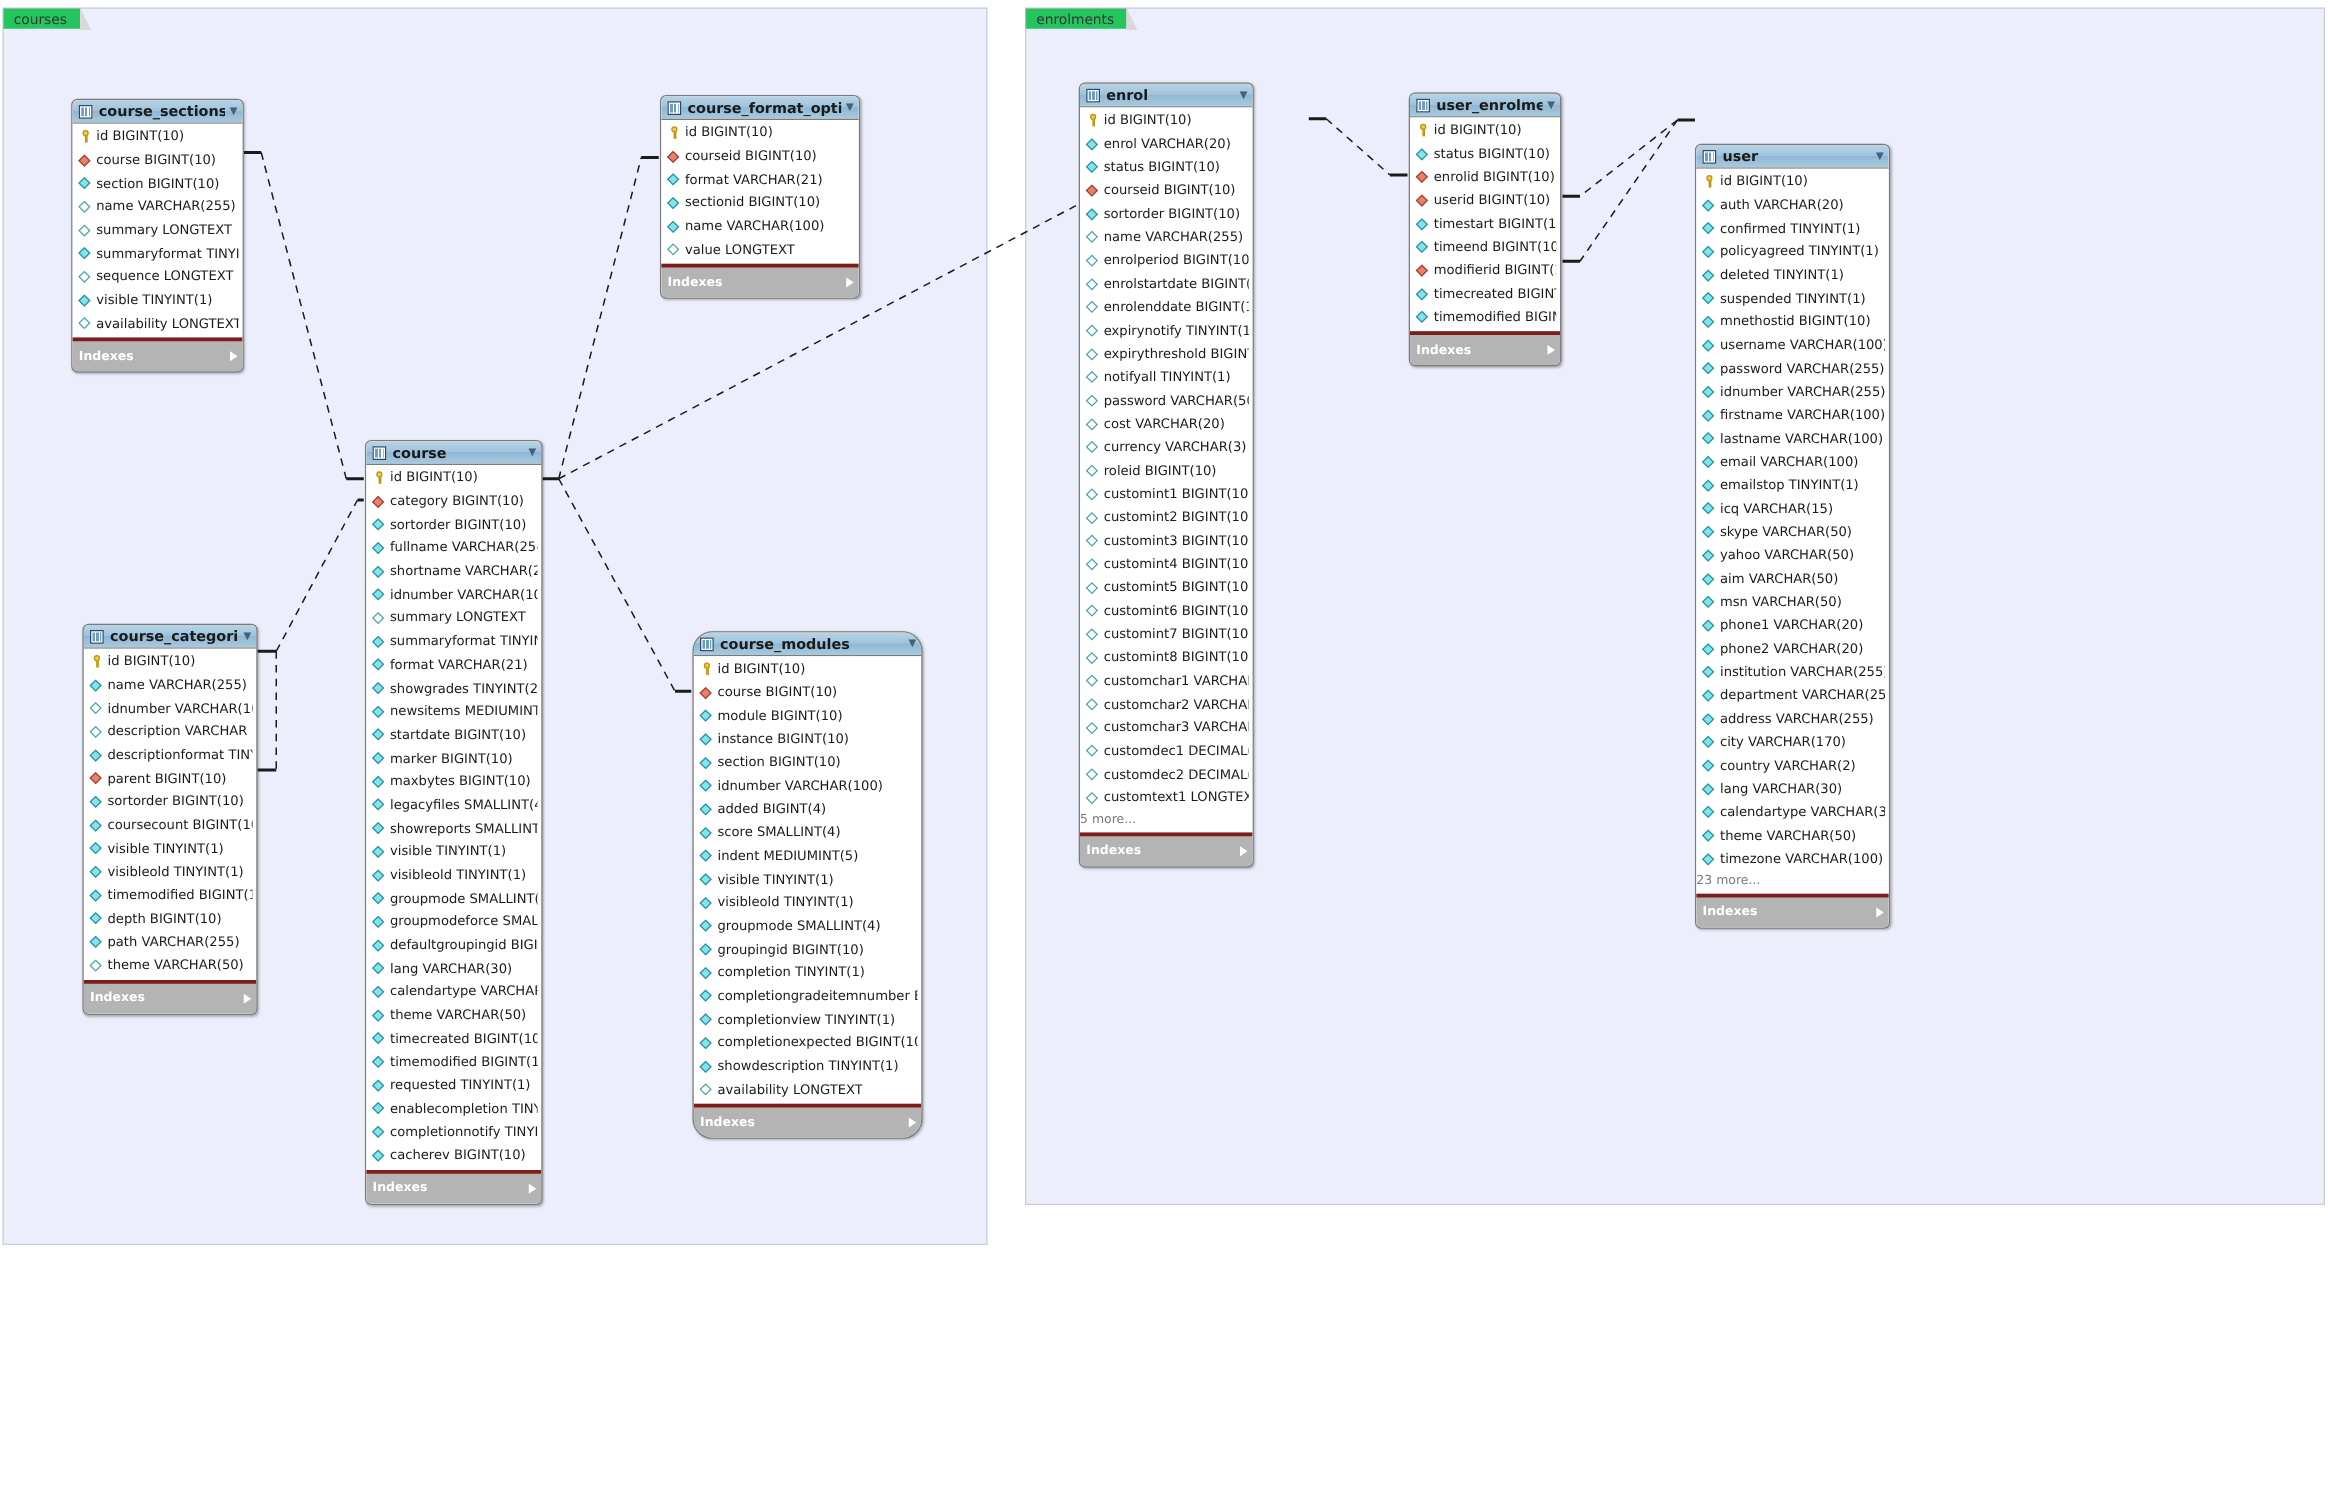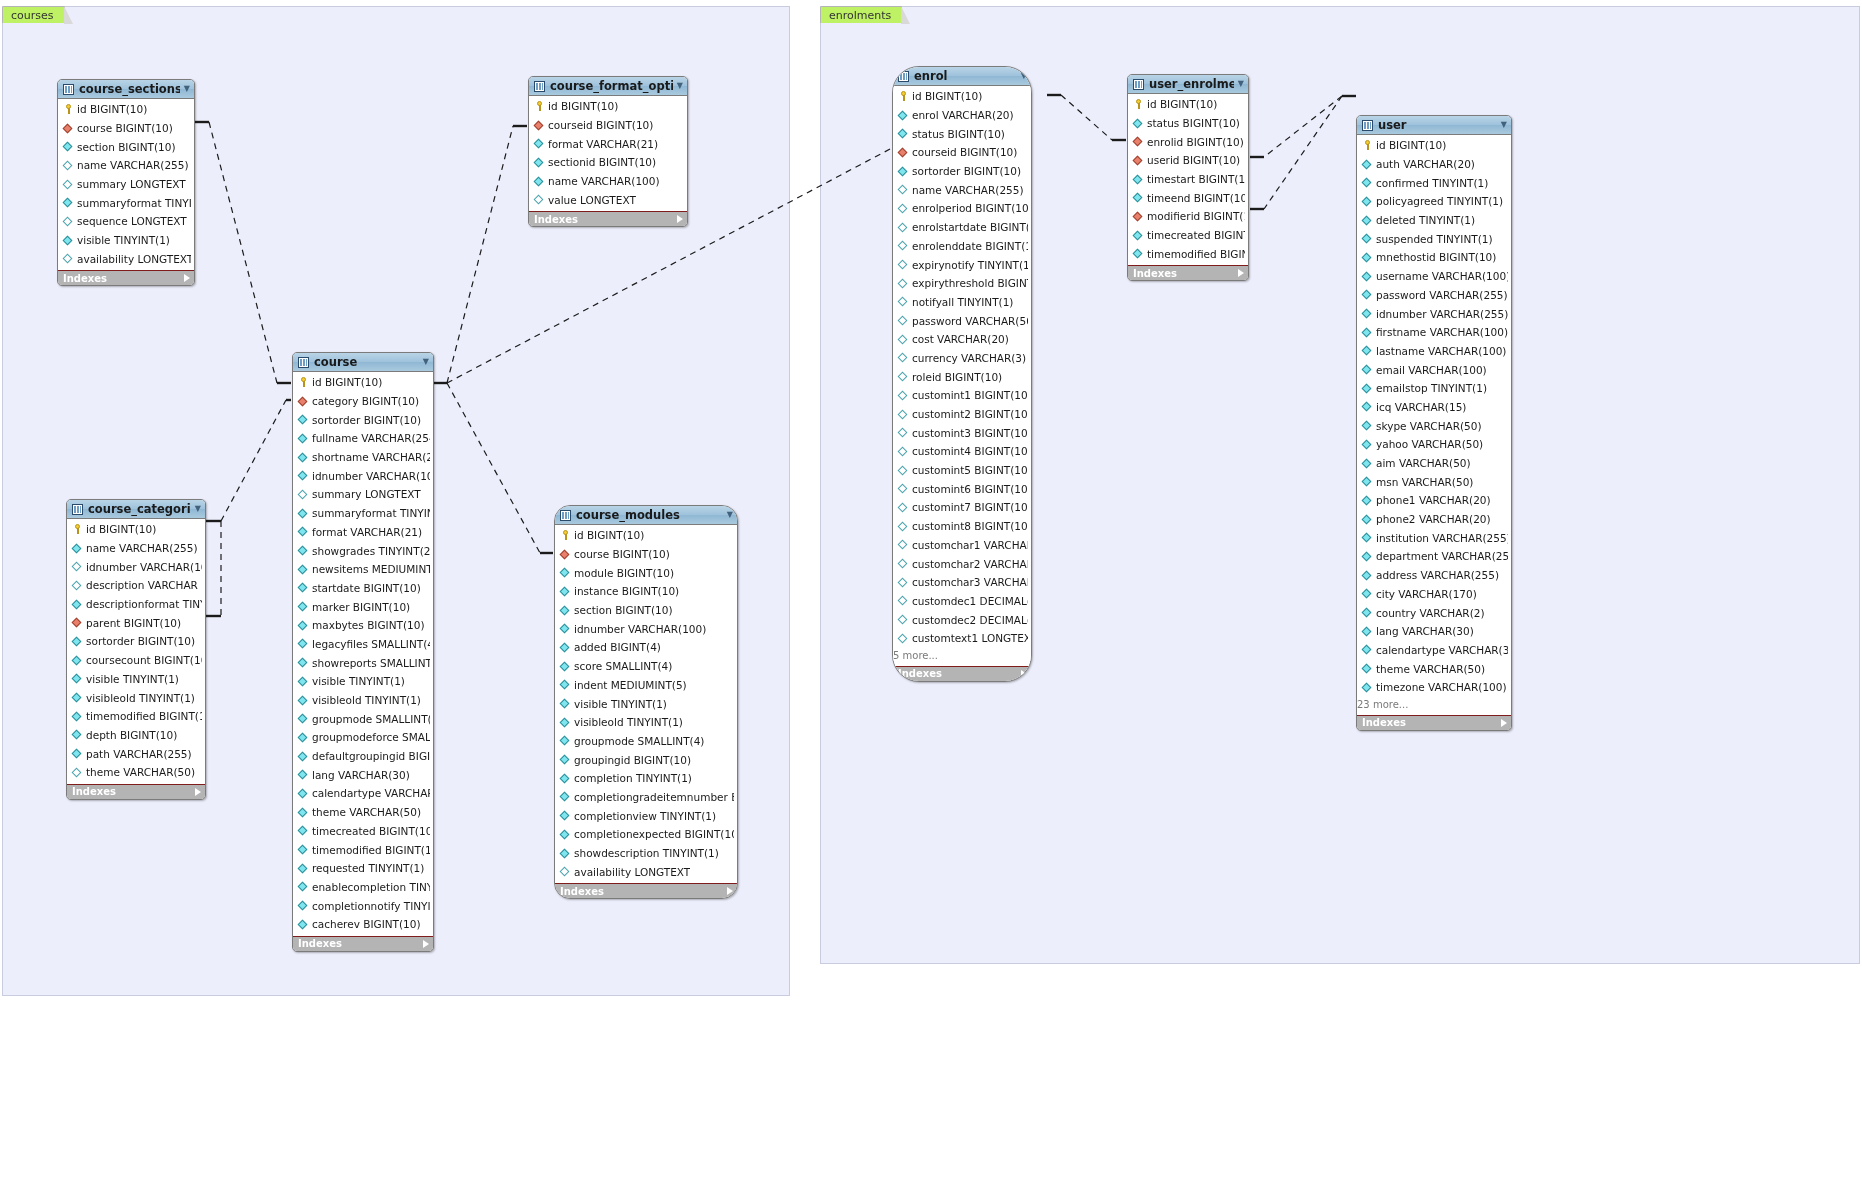--- a/index.html
+++ b/index.html
@@ -23,21 +23,21 @@
     border: 1px solid #c9ccdf;
     box-sizing: border-box;
   }
   .layer-tab {
     position: absolute;
     top: -1px;
     left: -1px;
     height: 17px;
     line-height: 17px;
     padding: 0 10px 0 8px;
-    background: #bef264;
+    background: #22c55e;
     border: 1px solid #b4b4b4;
     border-bottom: none;
     font-size: 11px;
     color: #333;
     box-sizing: border-box;
     border-top-left-radius: 2px;
   }
   .layer-tab::after {
     content: "";
     position: absolute;
@@ -189,24 +189,24 @@
   .more-row {
     text-align: left;
     font-size: 10px;
     color: #7a7a7a;
     height: 16px;
     line-height: 16px;
   }
   .tbl-footer {
     display: flex;
     align-items: center;
-    height: 15px;
+    height: 27px;
     padding: 0 4px 0 5px;
     background: #b4b4b4;
-    border-top: 1px solid #7f1d1d;
+    border-top: 3px solid #7f1d1d;
     font-size: 10px;
     font-weight: bold;
     color: #ffffff;
     box-sizing: border-box;
     justify-content: flex-end;
   }
   .tbl-footer .lbl { flex: 1 1 auto; }
   .tbl-footer .arrow {
     width: 0; height: 0;
     border-style: solid;
@@ -664,21 +664,21 @@
           <div class="col">
             <span class="gly nl"></span>
             <span class="col-name">availability LONGTEXT</span>
           </div>
         </div>
         <div class="tbl-footer">
           <span class="lbl">Indexes</span>
           <span class="arrow"></span>
         </div>
       </div>
-      <div class="table" style="left: 892px; top: 66px; width: 140px; border-radius: 27px;">
+      <div class="table" style="left: 863px; top: 66px; width: 140px;">
         <div class="tbl-header">
           <span class="tbl-icon"></span>
           <span class="tbl-title">enrol</span>
           <span class="tbl-caret">▼</span>
         </div>
         <div class="tbl-cols">
           <div class="col">
             <span class="gly pk"></span>
             <span class="col-name">id BIGINT(10)</span>
           </div>

